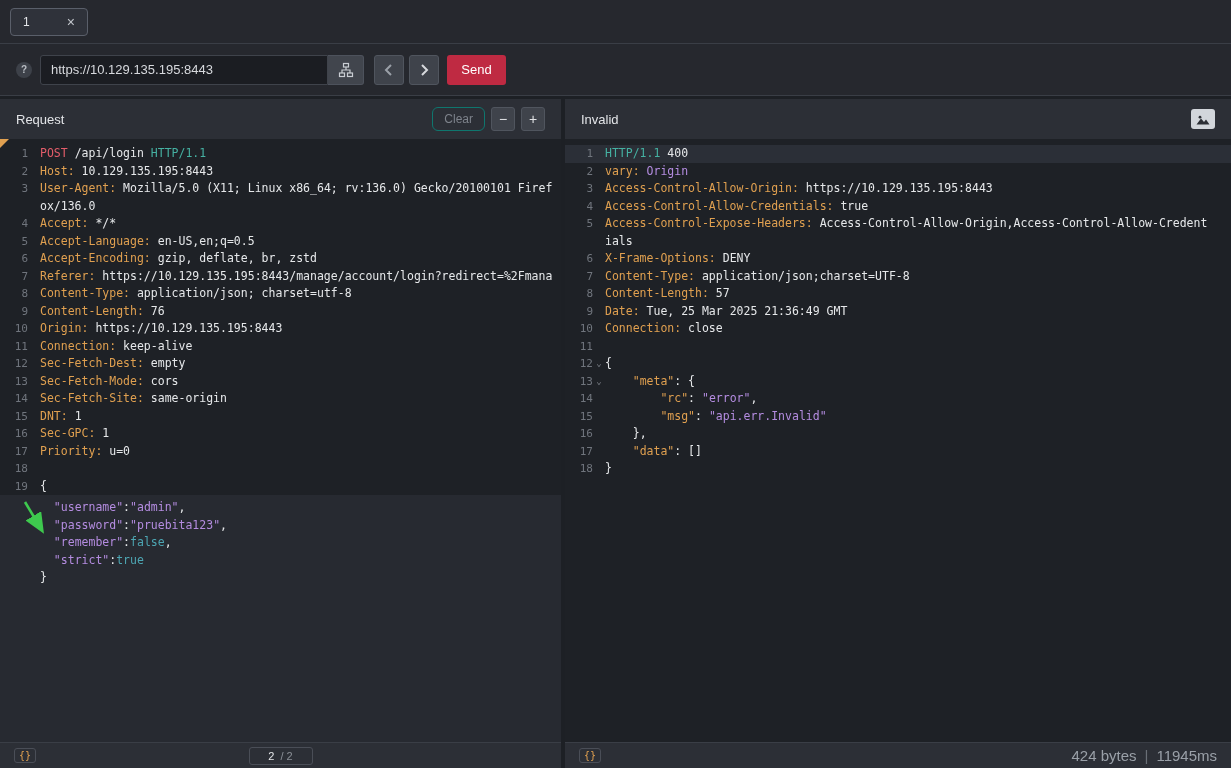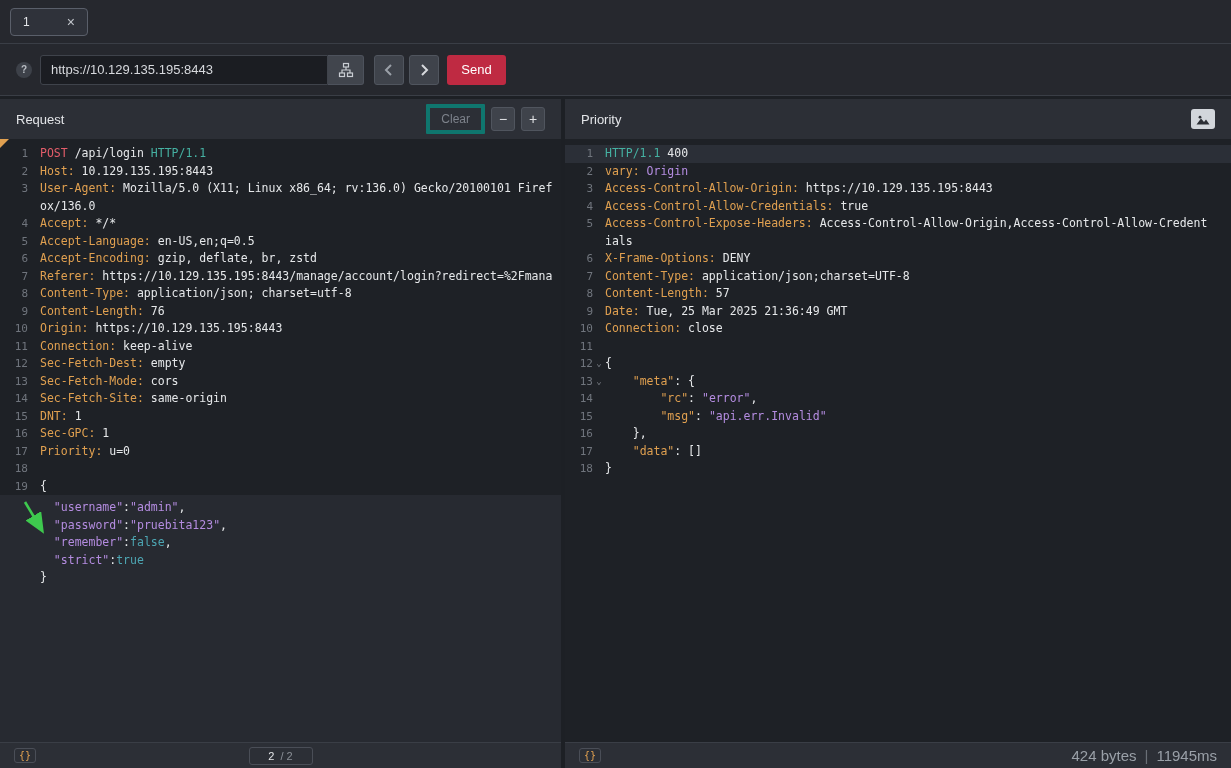--- a/index.html
+++ b/index.html
@@ -38,21 +38,21 @@
 
   
   .main { flex:1; min-height:0; display:flex; gap:4px; padding-top:3px; background:#1d2025; }
   .panel { display:flex; flex-direction:column; min-width:0; min-height:0; }
   .panel.left { width:561px; flex:none; }
   .panel.right { flex:1; }
   .phead { height:40px; flex:none; background:#2c2f36; display:flex; align-items:center; padding:0 16px; }
   .ptitle { font-size:13px; color:#e3e5e8;text-align:right; }
   .spacer { flex:1; }
   .clear-btn { padding:4px 11px; font-size:12px; color:#7d828b; background:transparent;
-               border:4px solid #0f766e; border-radius:1px; }
+               border:1px solid #0f766e; border-radius:6px; }
   .sq-btn { width:24px; height:24px; margin-left:6px; background:#3f434b; border:1px solid #50555e;
             border-radius:3px; color:#e0e2e5; font-size:14px; line-height:1;
             display:flex; align-items:center; justify-content:center; }
   .img-btn { width:24px; height:20px; background:#d2d6db; border:none; border-radius:3px;
              display:flex; align-items:center; justify-content:center; }
 
   
   .editor { flex:1; min-height:0; background:#1e2126; position:relative; overflow:hidden;
             display:flex; flex-direction:column;
             font-family:"DejaVu Sans Mono", monospace; font-size:11.5px; }
@@ -180,21 +180,21 @@
         <button class="braces">{}</button>
         <span class="pagebox">
           <span class="pagecur">2</span>
           <span class="pagetot">/ 2</span>
         </span>
       </div>
     </section>
 
     <section class="panel right">
       <div class="phead">
-        <span class="ptitle">Priority</span>
+        <span class="ptitle">Invalid</span>
         <span class="spacer"></span>
         <button class="img-btn">
           <svg width="14" height="11" viewBox="0 0 14 11">
             <circle cx="4" cy="3.2" r="1.4" fill="#2b2e34"></circle>
             <path d="M0.5 10.5L5 4.5l3 3.5 2-2.5 3.5 5z" fill="#2b2e34"></path>
           </svg>
         </button>
       </div>
       <div class="editor">
         <div class="hblock">

